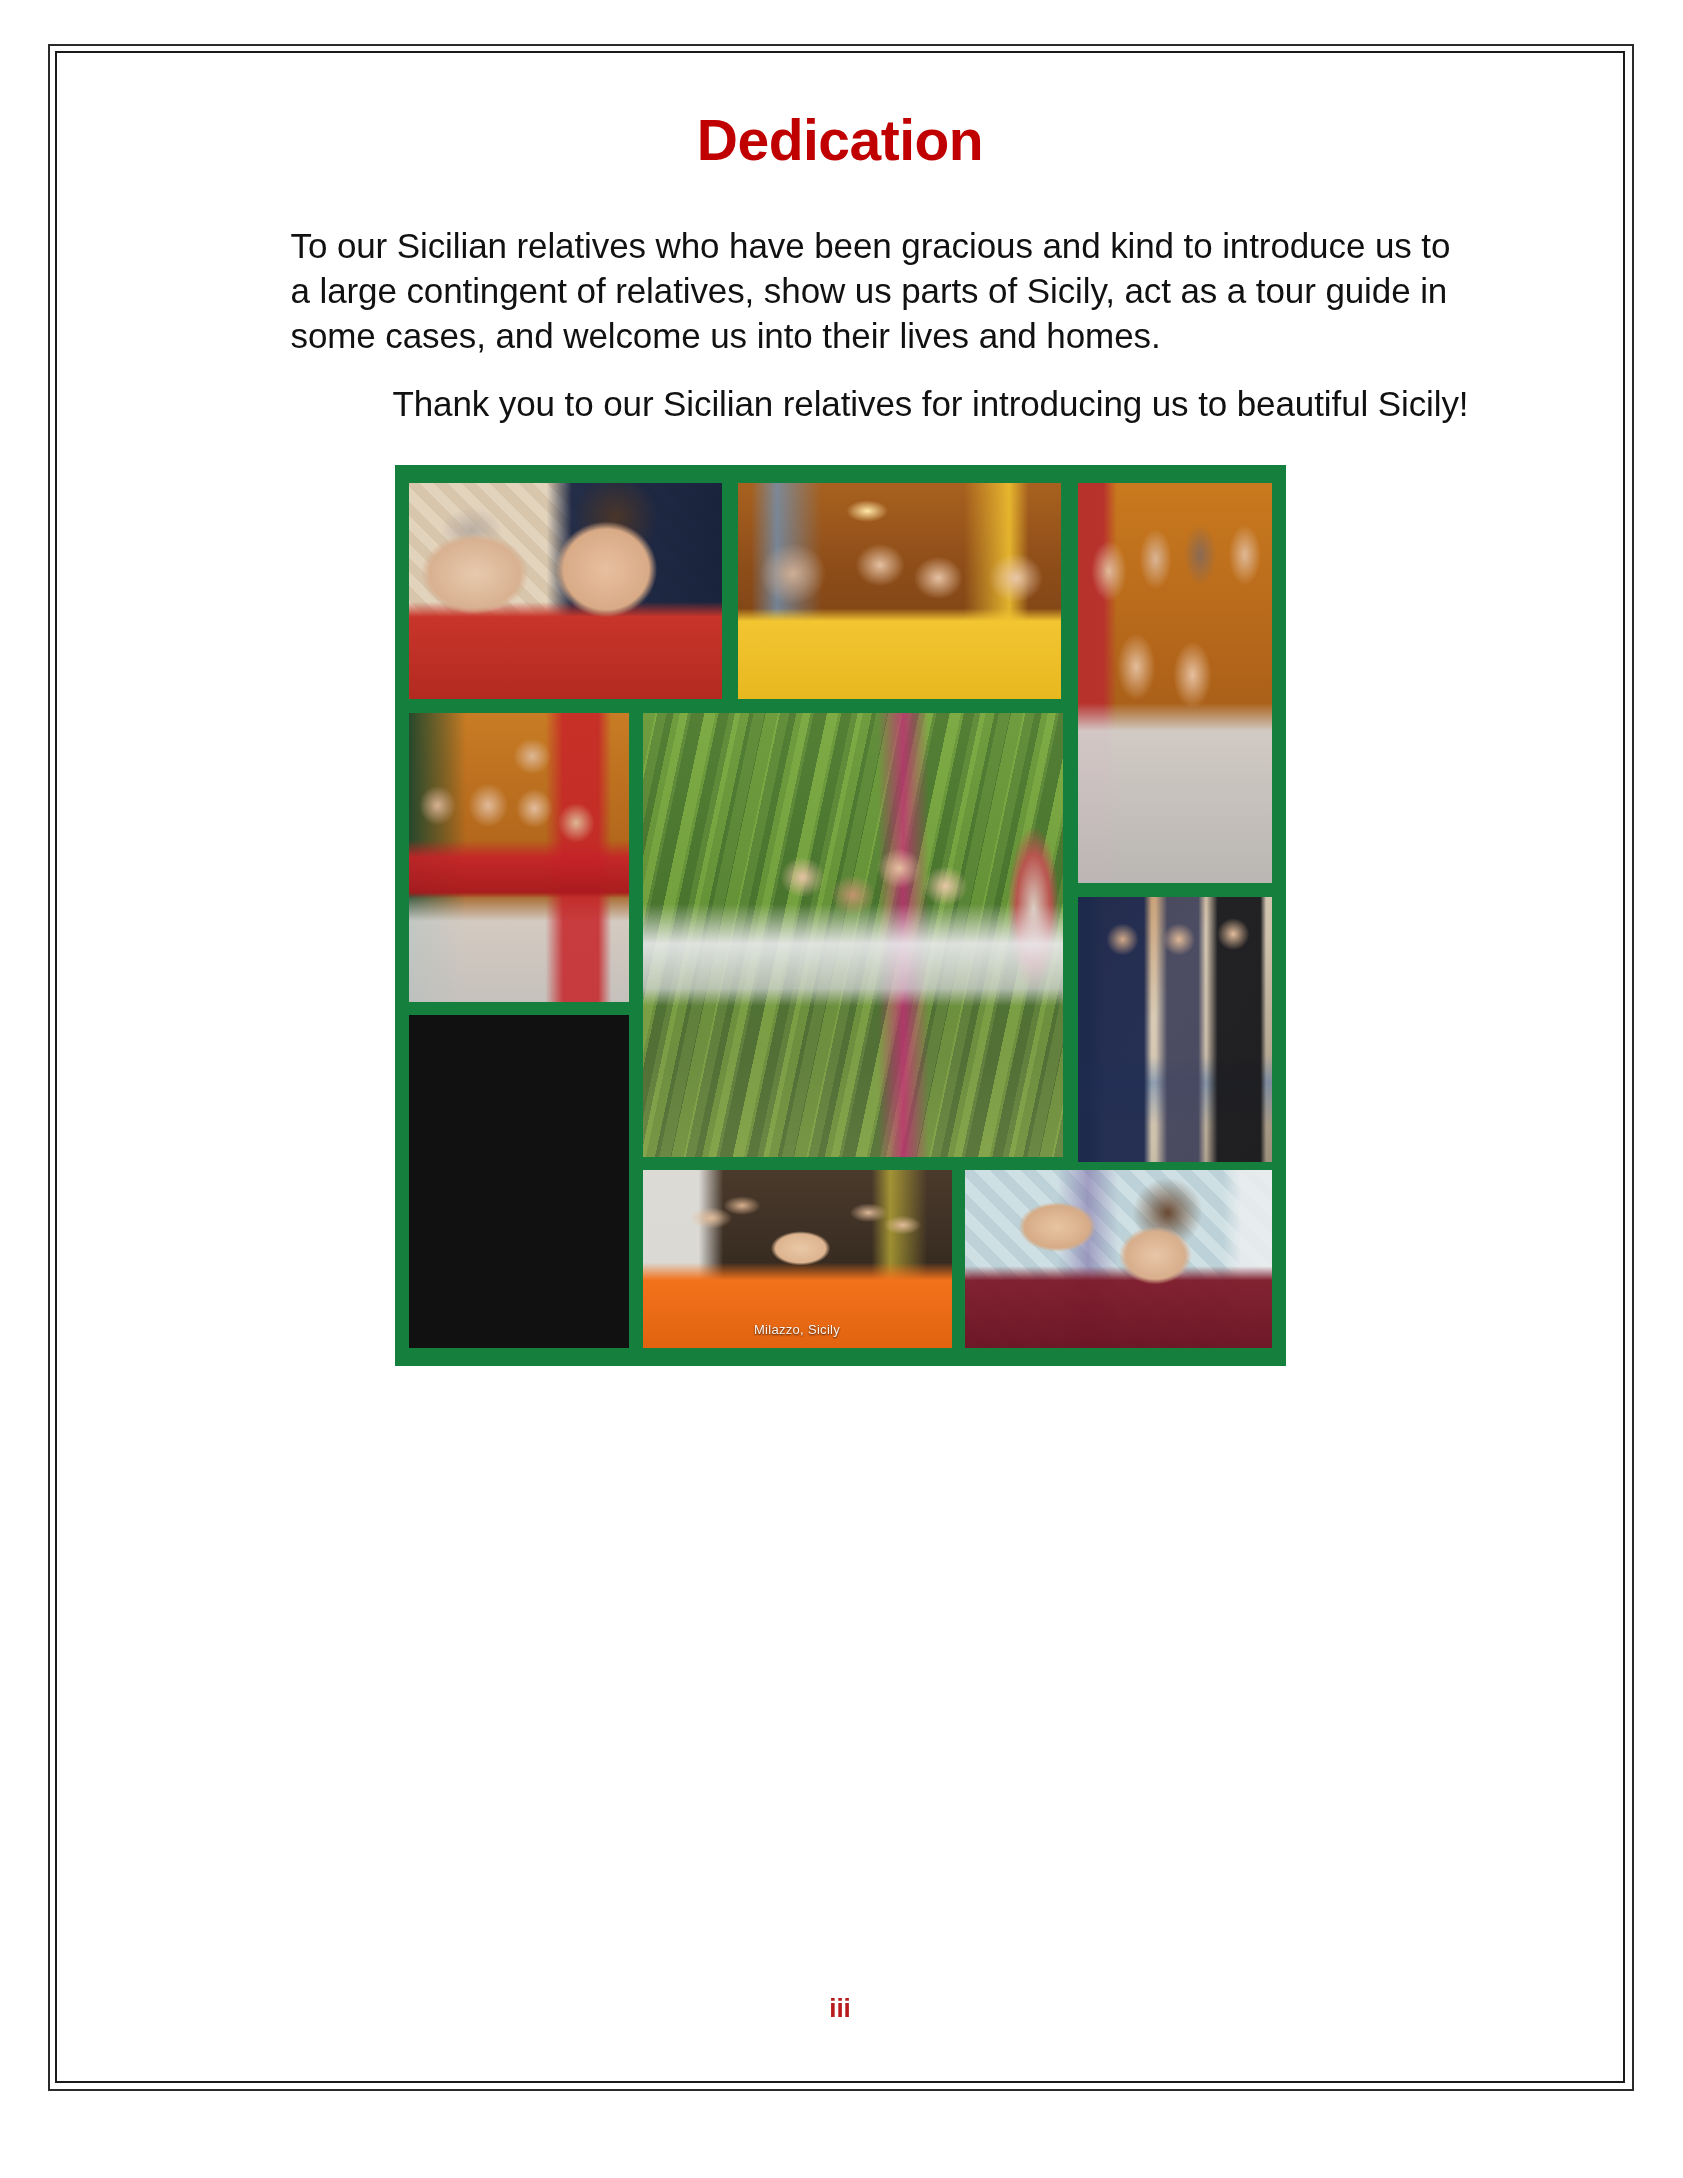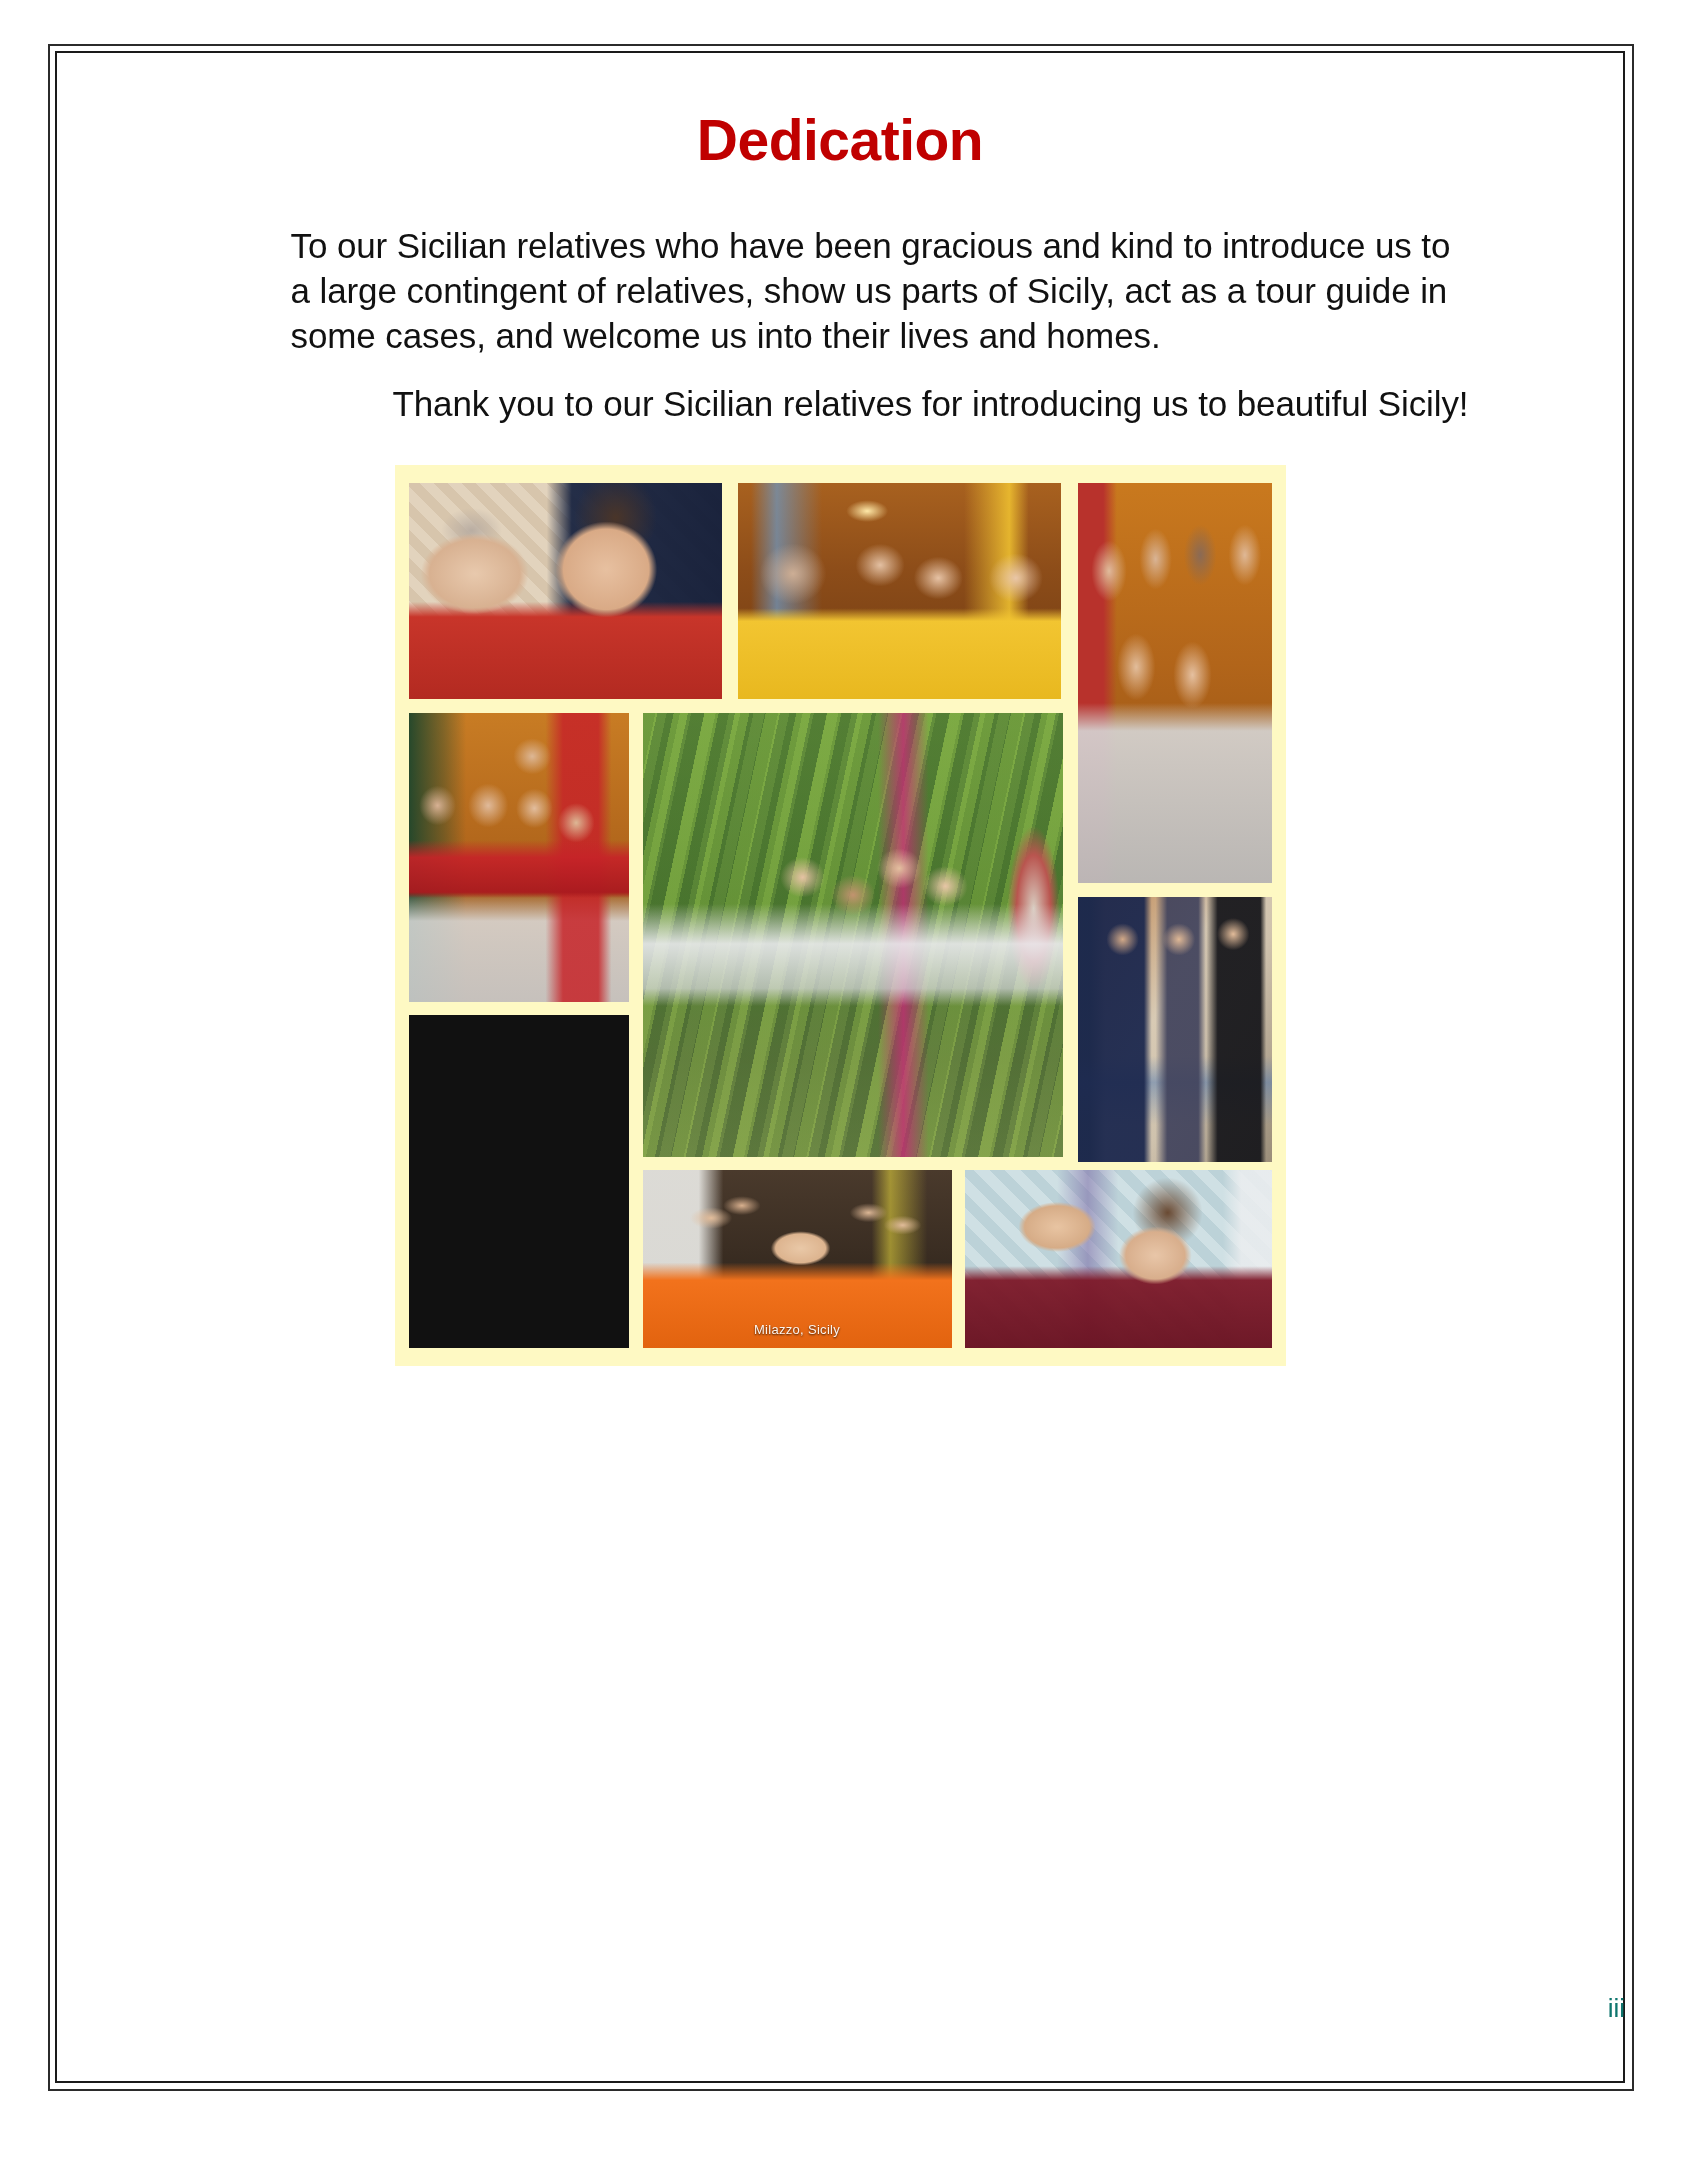--- a/index.html
+++ b/index.html
@@ -78,21 +78,21 @@
 
   
   .collage-wrap {
     margin: 38px auto 0 auto;
     width: 891px;
   }
   .collage {
     position: relative;
     width: 891px;
     height: 901px;
-    background: #fef9c3;
+    background: #15803d;
     box-sizing: border-box;
   }
   .photo {
     position: absolute;
     overflow: hidden;
     background: #111;
   }
 
   
   .photo-caption {
@@ -108,24 +108,25 @@
     font-family: "Liberation Sans Narrow", "Liberation Sans", sans-serif;
     opacity: .92;
   }
 
   
   .folio {
     position: absolute;
     left: 0;
     right: 0;
     bottom: 59px;
-    text-align: right;
+    text-align: center;
     font-size: 26px;
-    color: #0f766e;
+    color: #b91c1c;
     font-family: "Liberation Sans Narrow", "Liberation Sans", sans-serif;
+    font-weight: bold;
   }
 
   
 
   
   .sc-two-women {
     background:
       radial-gradient(ellipse 24% 26% at 21% 42%, #e8c9ad 0%, #d8b191 60%, rgba(216,177,145,0) 72%),
       radial-gradient(ellipse 13% 14% at 20% 22%, #b9ada2 0%, rgba(185,173,162,0) 75%),
       radial-gradient(ellipse 22% 30% at 63% 40%, #e7c0a0 0%, #d9aa86 62%, rgba(217,170,134,0) 74%),

